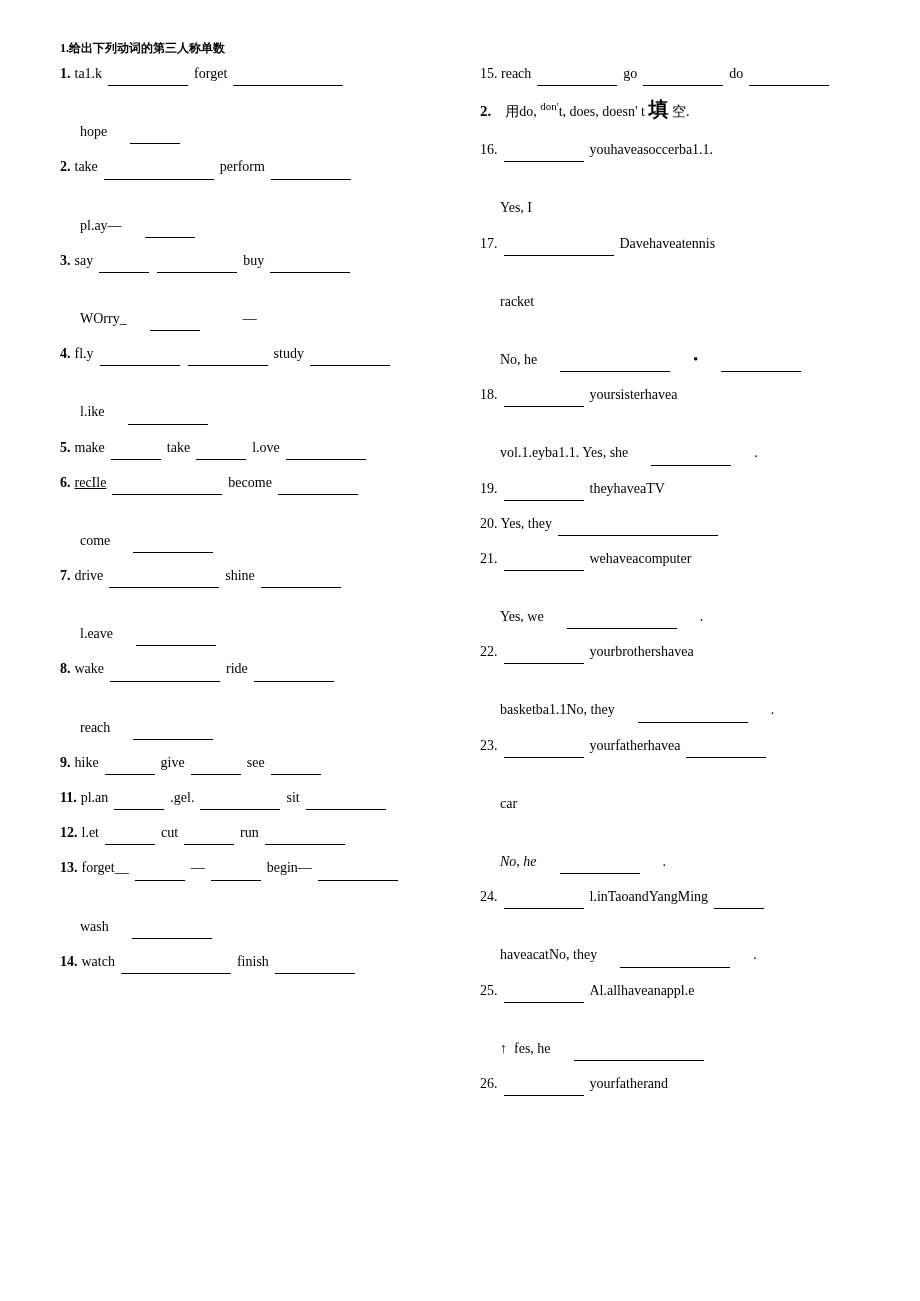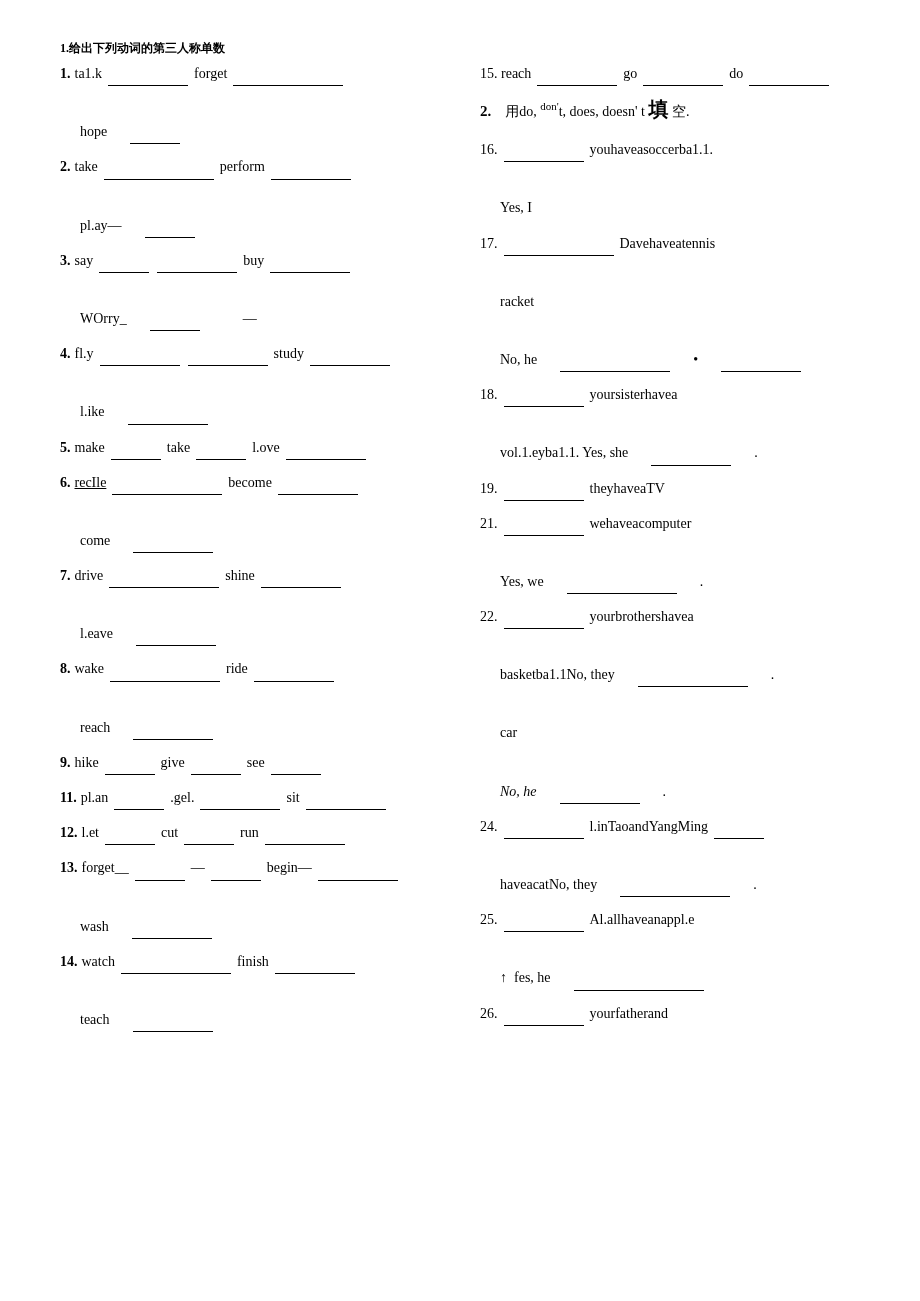--- a/index.html
+++ b/index.html
@@ -269,24 +269,20 @@
     </div>
 
     <div class="exercise-item">
       <div class="item-row">
         <span class="item-label"><strong>14.</strong></span>
         <span>watch</span>
         <span class="blank-line blank-long"></span>
         <span>finish</span>
         <span class="blank-line blank-medium"></span>
       </div>
-      <div class="sub-row">
-        <span>teach</span>
-        <span class="blank-line blank-medium"></span>
-      </div>
     </div>
 
   </div>
 
   <div class="right-col">
 
     <div class="exercise-item">
       <div class="item-row">
         <span>15. reach</span>
         <span class="blank-line blank-medium"></span>
@@ -349,20 +345,26 @@
     </div>
 
     <div class="exercise-item section2-item">
       <div class="item-row">
         <span>19.</span>
         <span class="blank-line blank-medium"></span>
         <span>theyhaveaTV</span>
       </div>
     </div>
 
+    <div class="exercise-item section2-item">
+      <div class="item-row">
+        <span>20. Yes, they</span>
+        <span class="blank-line blank-long" style="min-width:160px"></span>
+      </div>
+    </div>
 
     <div class="exercise-item section2-item">
       <div class="item-row">
         <span>21.</span>
         <span class="blank-line blank-medium"></span>
         <span>wehaveacomputer</span>
       </div>
       <div class="sub-row">
         <span>Yes, we</span>
         <span class="blank-line blank-long"></span>
@@ -377,20 +379,26 @@
         <span>yourbrothershavea</span>
       </div>
       <div class="sub-row">
         <span>basketba1.1No, they</span>
         <span class="blank-line blank-long"></span>
         <span>.</span>
       </div>
     </div>
 
     <div class="exercise-item section2-item">
+      <div class="item-row">
+        <span>23.</span>
+        <span class="blank-line blank-medium"></span>
+        <span>yourfatherhavea</span>
+        <span class="blank-line blank-medium"></span>
+      </div>
       <div class="sub-row">
         <span>car</span>
       </div>
       <div class="sub-row">
         <span class="italic-text">No, he</span>
         <span class="blank-line blank-medium"></span>
         <span>.</span>
       </div>
     </div>
 

